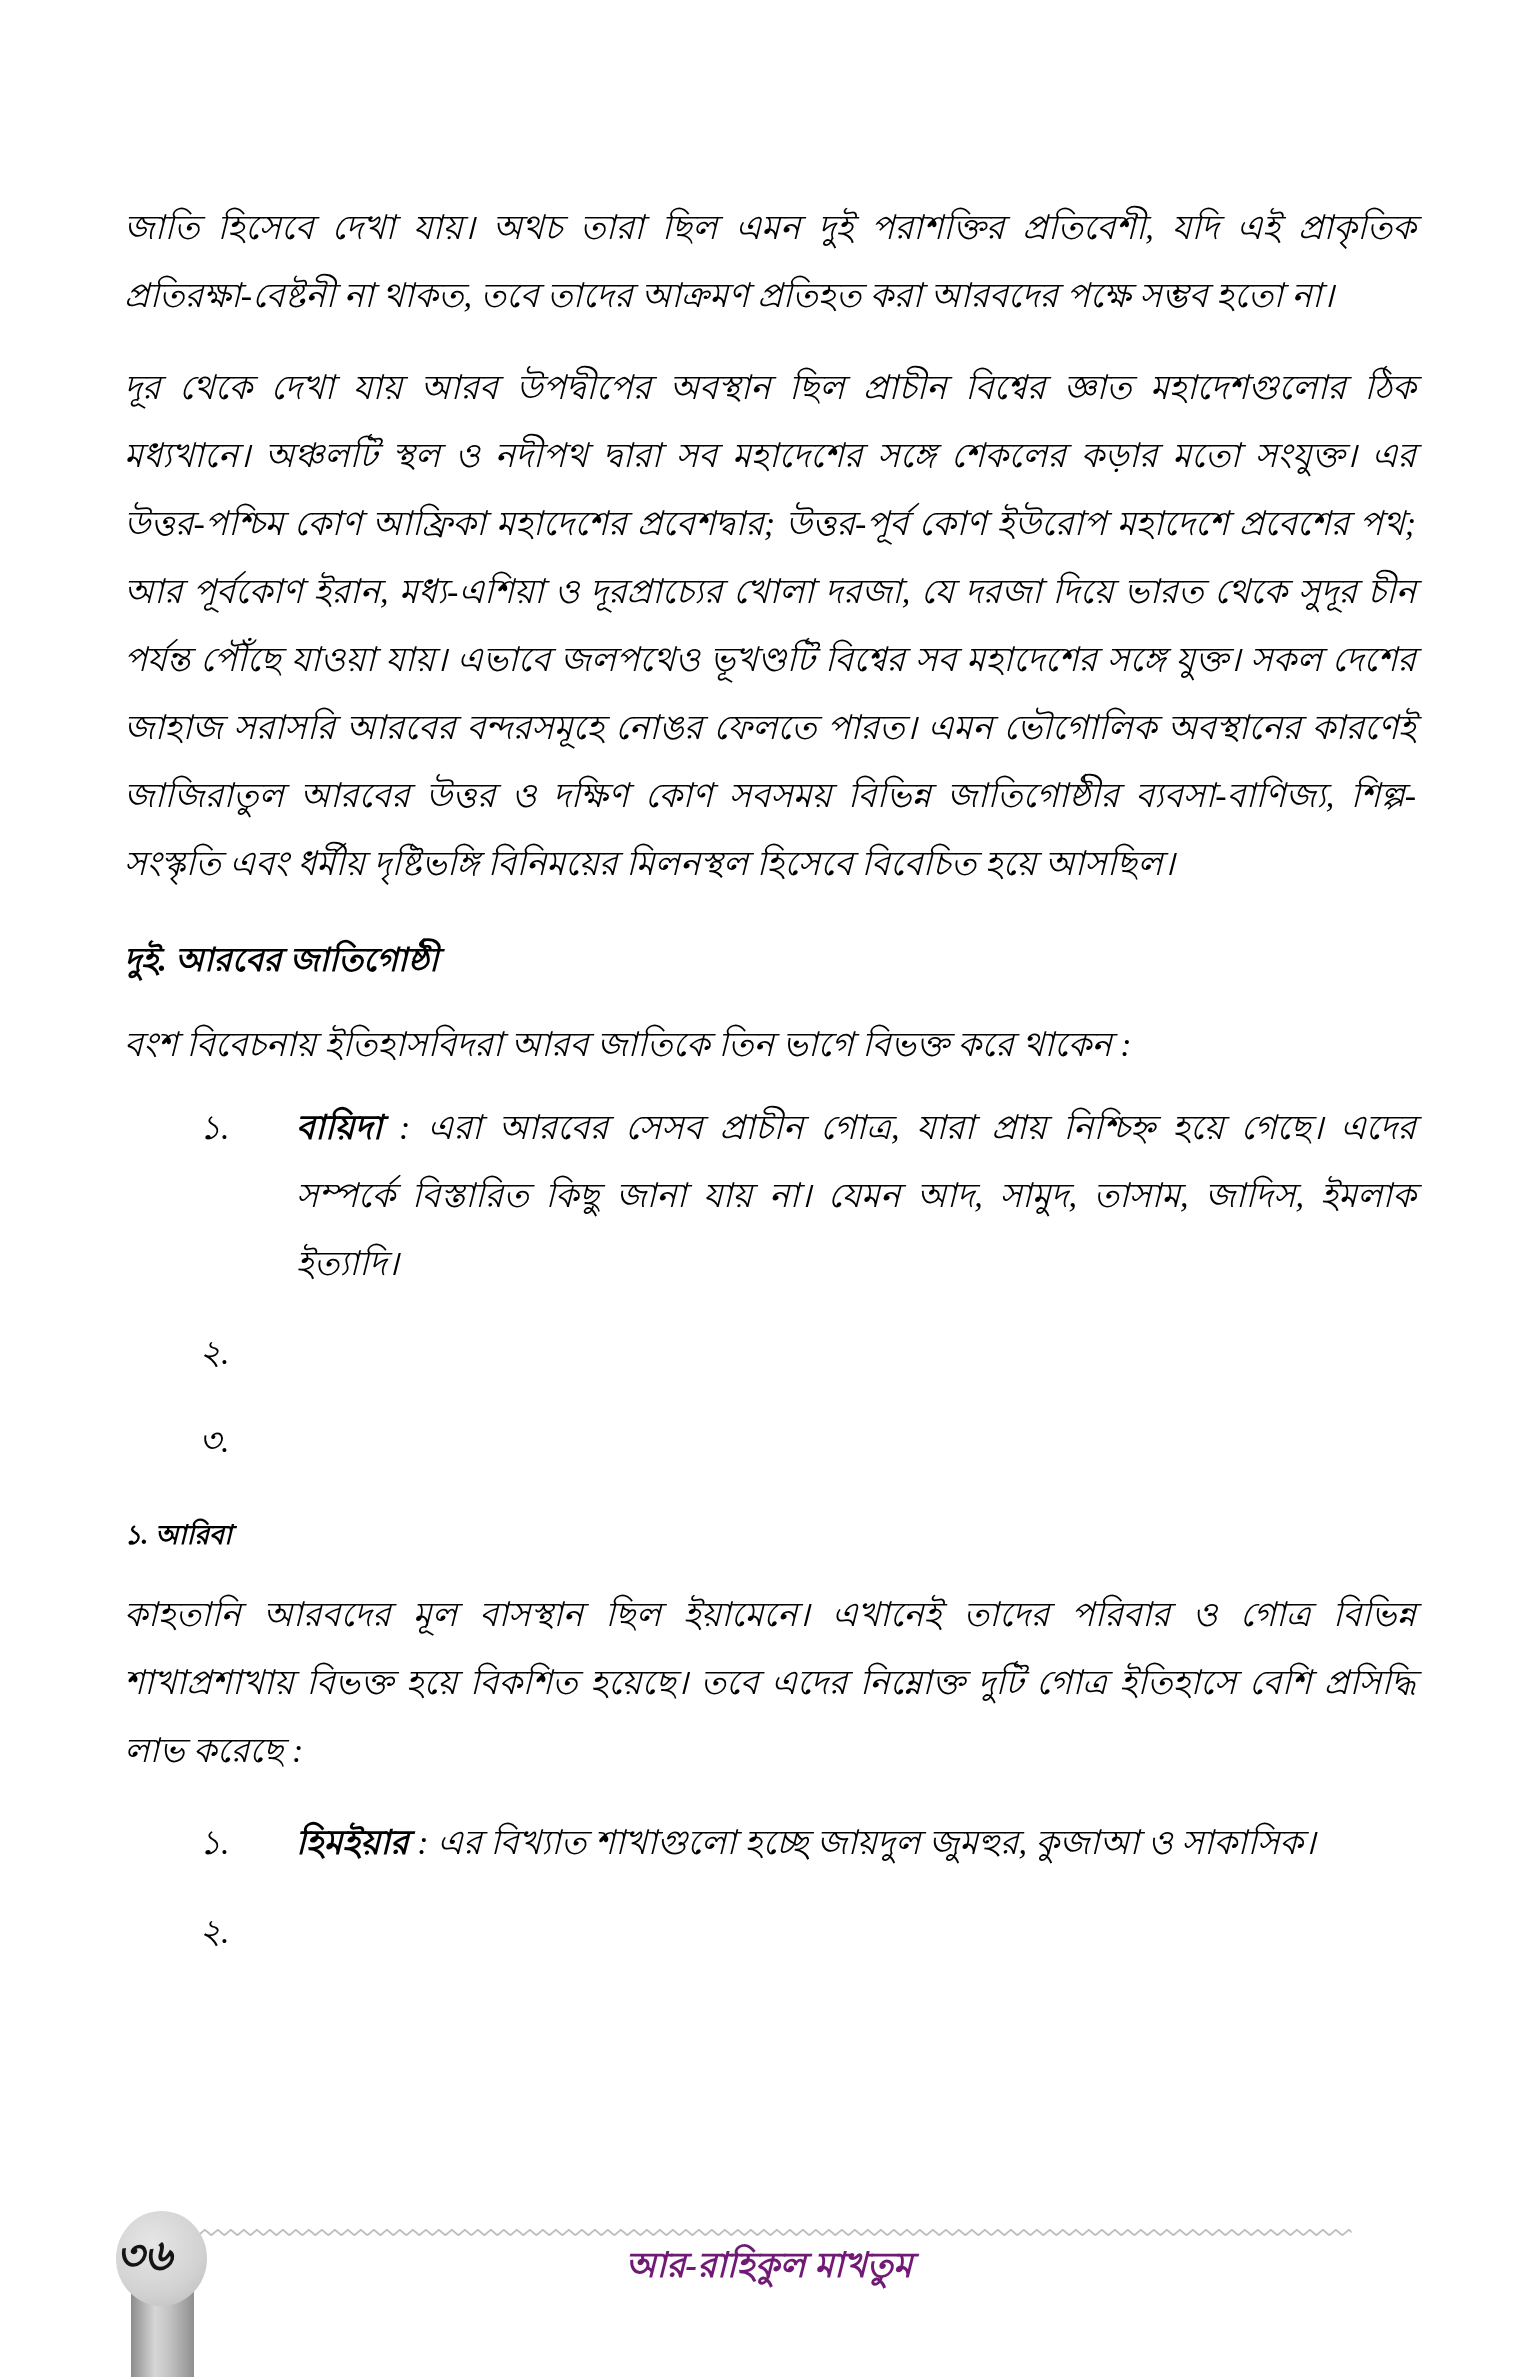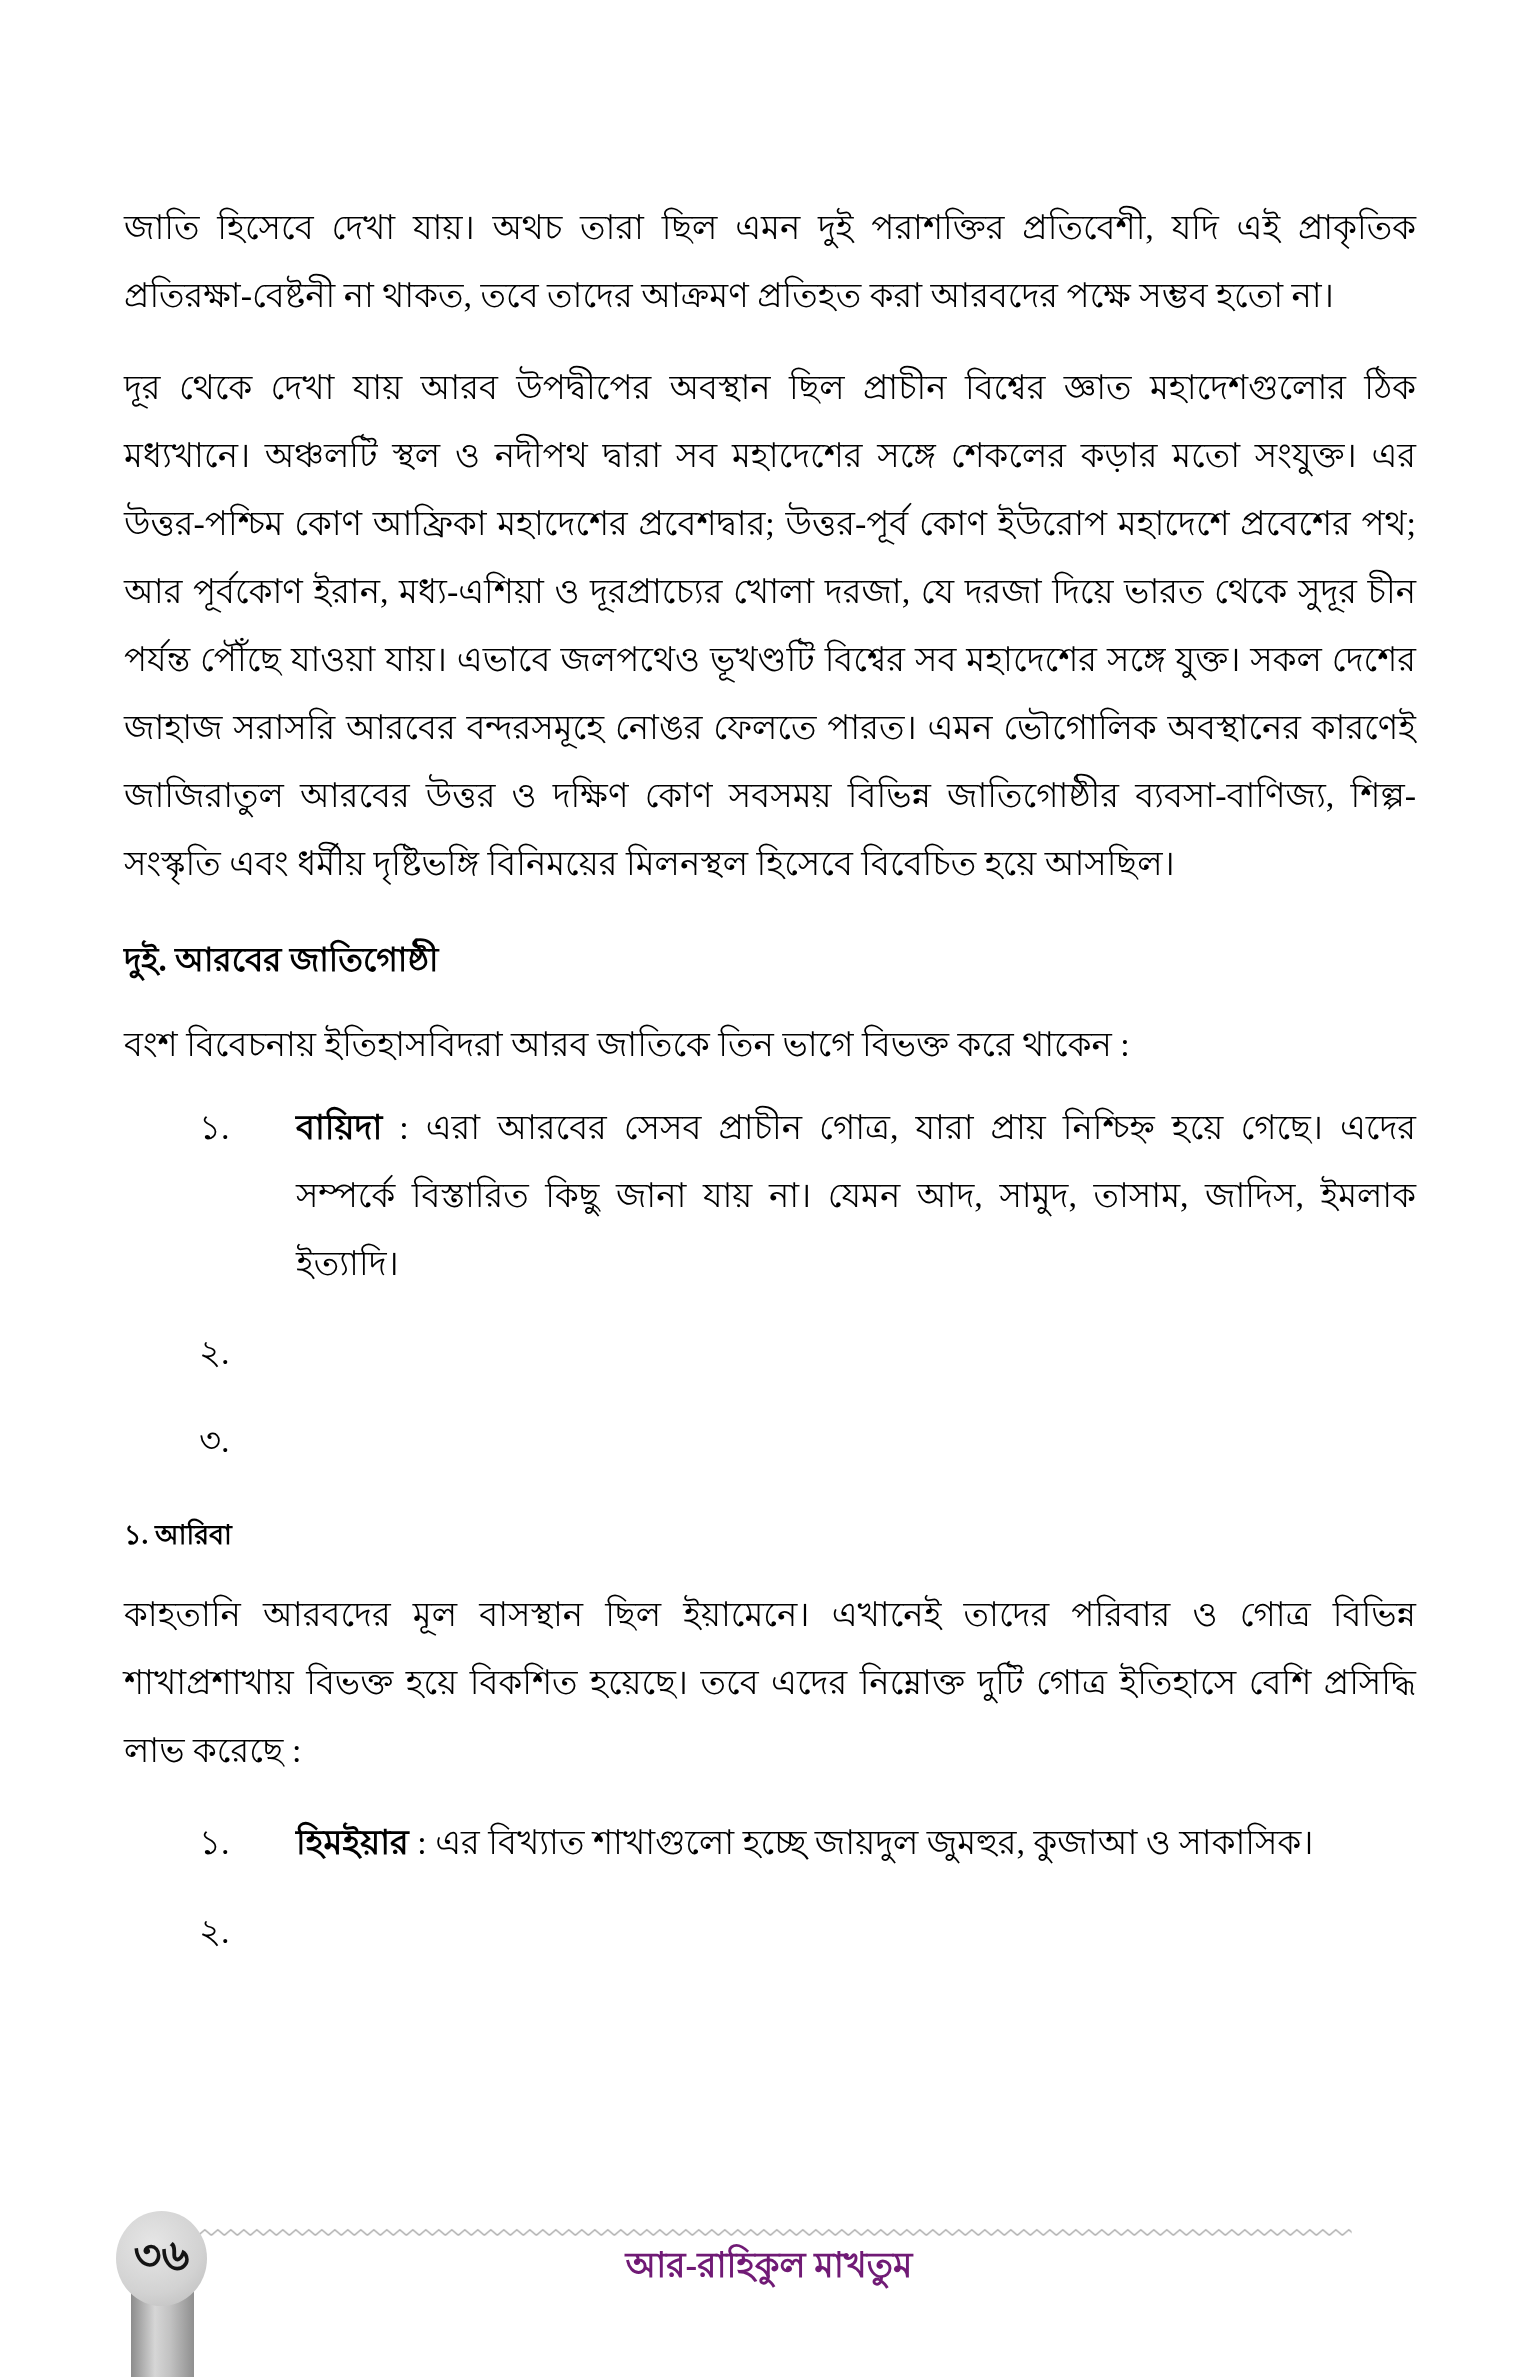--- a/index.html
+++ b/index.html
@@ -1,19 +1,20 @@
 <!DOCTYPE html>
 <html style="font-size:15px"><head>
 <meta charset="utf-8">
 <style>
   html, body { margin:0; padding:0; }
   .page {
     position:relative; width:1538px; height:2377px;
     background:#ffffff; overflow:hidden;
     font-family:"Liberation Serif", serif;
+    font-style:italic;
   }
   .content {
     position:absolute; left:124px; top:194px; width:1292px;
     color:#000000; font-size:34px; line-height:68px; text-align:justify;
   }
   .para { margin:0 0 24px 0; }
   .section-heading {
     font-size:33px; line-height:76px; font-weight:bold;
     margin:22.4px 0 13px 0; text-align:left;
   }
@@ -34,21 +35,21 @@
     font-weight:bold;
   }
   .tab-bar {
     position:absolute; left:131px; top:2284px; width:63px; height:93px;
     background:linear-gradient(90deg, #8c8c8c 0%, #d6d6d6 38%, #c2c2c2 62%, #8f8f8f 100%);
   }
   .page-num-bubble {
     position:absolute; left:116px; top:2211px; width:91px; height:95px;
     border-radius:50%;
     background:radial-gradient(circle at 40% 35%, #e6e6e6 0%, #d2d2d2 60%, #b9b9b9 100%);
-    display:flex; align-items:center; justify-content:center;
+    display:flex; align-items:center; justify-content:flex-start;
     color:#141414; font-size:43px; font-weight:bold;
   }
 </style>
 </head>
 <body>
 
 <div class="page">
 
   <div class="content">
 

